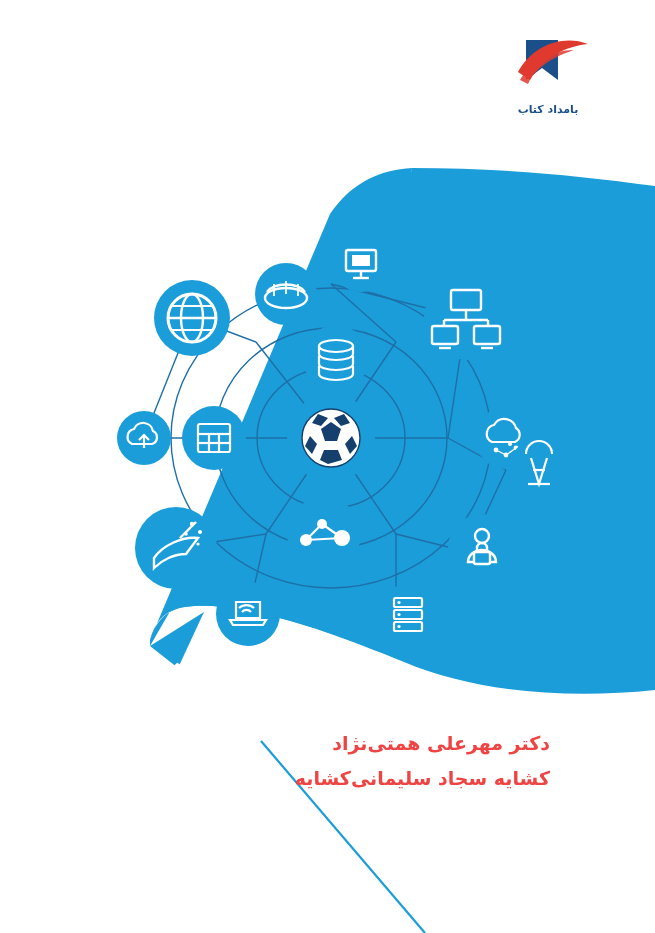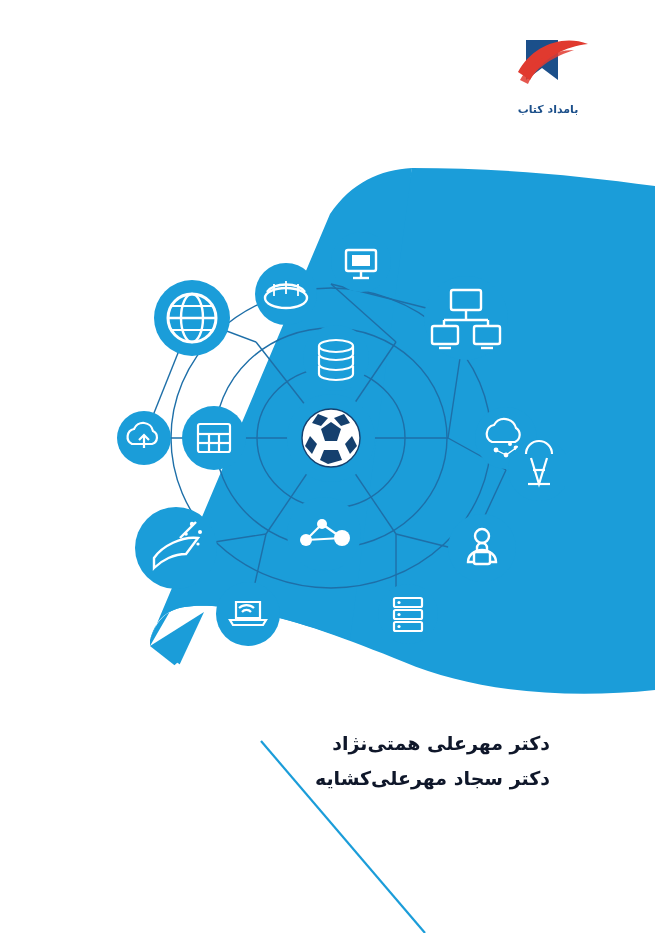--- a/index.html
+++ b/index.html
@@ -72,21 +72,21 @@
     width: 470px;
     height: 445px;
   }
 
   
   .authors {
     position: absolute;
     right: 105px;
     top: 726px;
     text-align: right;
-    color: #0f172a;
+    color: #ef4444;
     font-weight: bold;
     font-size: 19px;
     line-height: 1.85;
     direction: rtl;
   }
   .authors div { white-space: nowrap; }
 
   
 </style>
 </head>
@@ -343,16 +343,16 @@
       <g fill="#ffffff">
         <circle cx="210" cy="318" r="6"></circle>
         <circle cx="226" cy="302" r="5"></circle>
         <circle cx="246" cy="316" r="8"></circle>
       </g>
     </g>
   </svg>
 
   <div class="authors">
     <div>دکتر مهرعلی همتی‌نژاد</div>
-    <div>دکتر سجاد مهرعلی‌کشایه</div>
+    <div>کشایه سجاد سلیمانی‌کشایه</div>
   </div>
 
 </div>
 
 </body></html>

